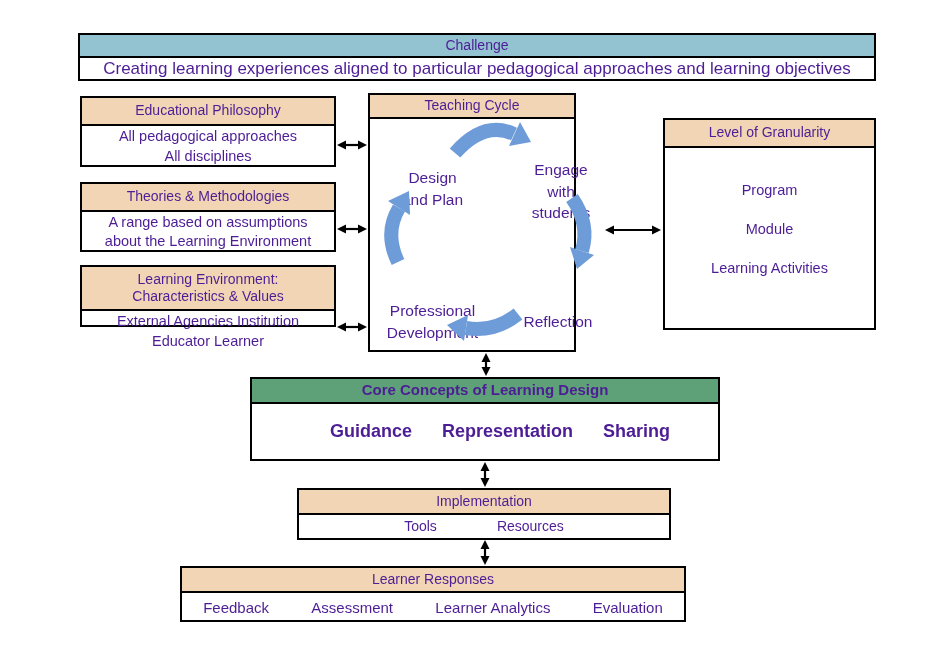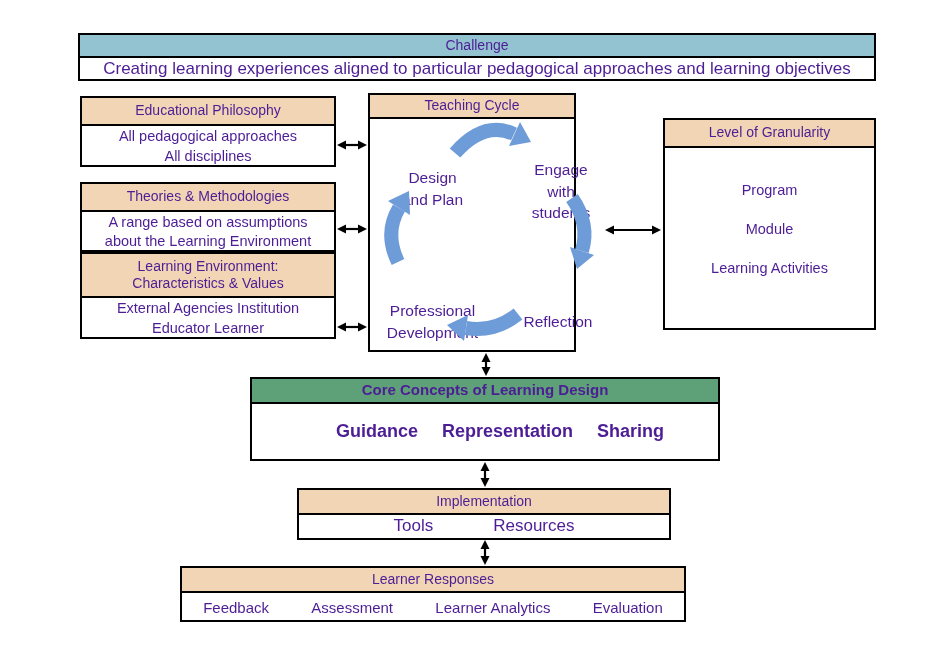--- a/index.html
+++ b/index.html
@@ -46,21 +46,21 @@
   </div>
 
   <div class="box" style="left:80px;top:182px;width:256px;height:70px;">
     <div class="hdr tan" style="height:26px;">Theories &amp; Methodologies</div>
     <div class="bd" style="height:40px;">
       <div>A range based on assumptions</div>
       <div>about the Learning Environment</div>
     </div>
   </div>
 
-  <div class="box" style="left:80px;top:252px;width:256px;height:87px;">
+  <div class="box" style="left:80px;top:265px;width:256px;height:62px;">
     <div class="hdr tan" style="height:42px;">
       <div>Learning Environment:</div>
       <div>Characteristics &amp; Values</div>
     </div>
     <div class="bd" style="height:41px;">
       <div>External Agencies Institution</div>
       <div>Educator Learner</div>
     </div>
   </div>
 
@@ -90,30 +90,30 @@
     <div class="hdr tan" style="height:26px;">Level of Granularity</div>
     <div style="padding-top:22px;">
       <div class="gran-item">Program</div>
       <div class="gran-item">Module</div>
       <div class="gran-item">Learning Activities</div>
     </div>
   </div>
 
   <div class="box" style="left:250px;top:377px;width:470px;height:84px;">
     <div class="hdr green" style="height:23px;">Core Concepts of Learning Design</div>
-    <div class="bd row" style="height:55px;gap:24px;padding-left:30px;">
+    <div class="bd row" style="height:55px;gap:30px;padding-left:30px;">
       <span class="core-item">Guidance</span>
       <span class="core-item">Representation</span>
       <span class="core-item">Sharing</span>
     </div>
   </div>
 
   <div class="box" style="left:297px;top:488px;width:374px;height:52px;">
     <div class="hdr tan" style="height:23px;">Implementation</div>
-    <div class="bd row" style="height:22px;gap:60px;font-size:17px;">
+    <div class="bd row" style="height:22px;gap:60px;font-size:14px;">
       <span>Tools</span>
       <span>Resources</span>
     </div>
   </div>
 
   <div class="box" style="left:180px;top:566px;width:506px;height:56px;">
     <div class="hdr tan" style="height:23px;">Learner Responses</div>
     <div class="bd row" style="height:29px;justify-content:space-around;font-size:15px;">
       <span>Feedback</span>
       <span>Assessment</span>

